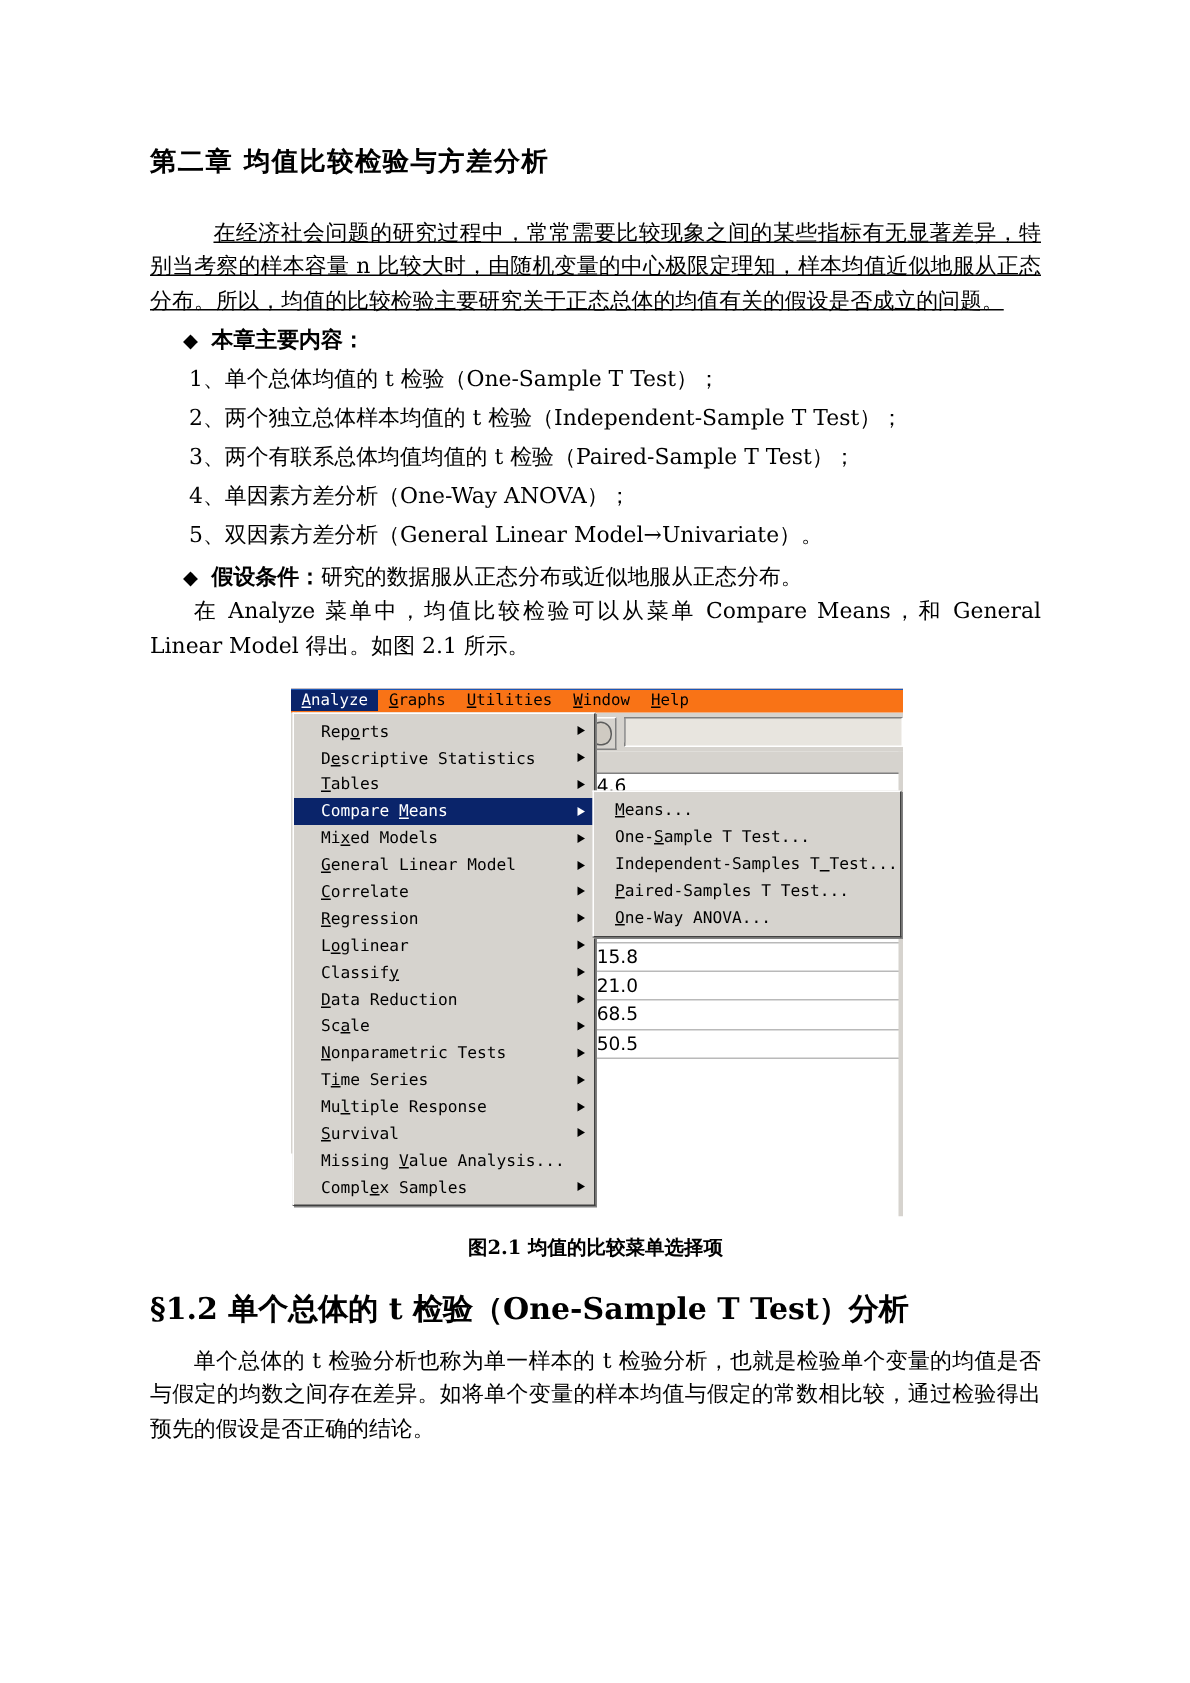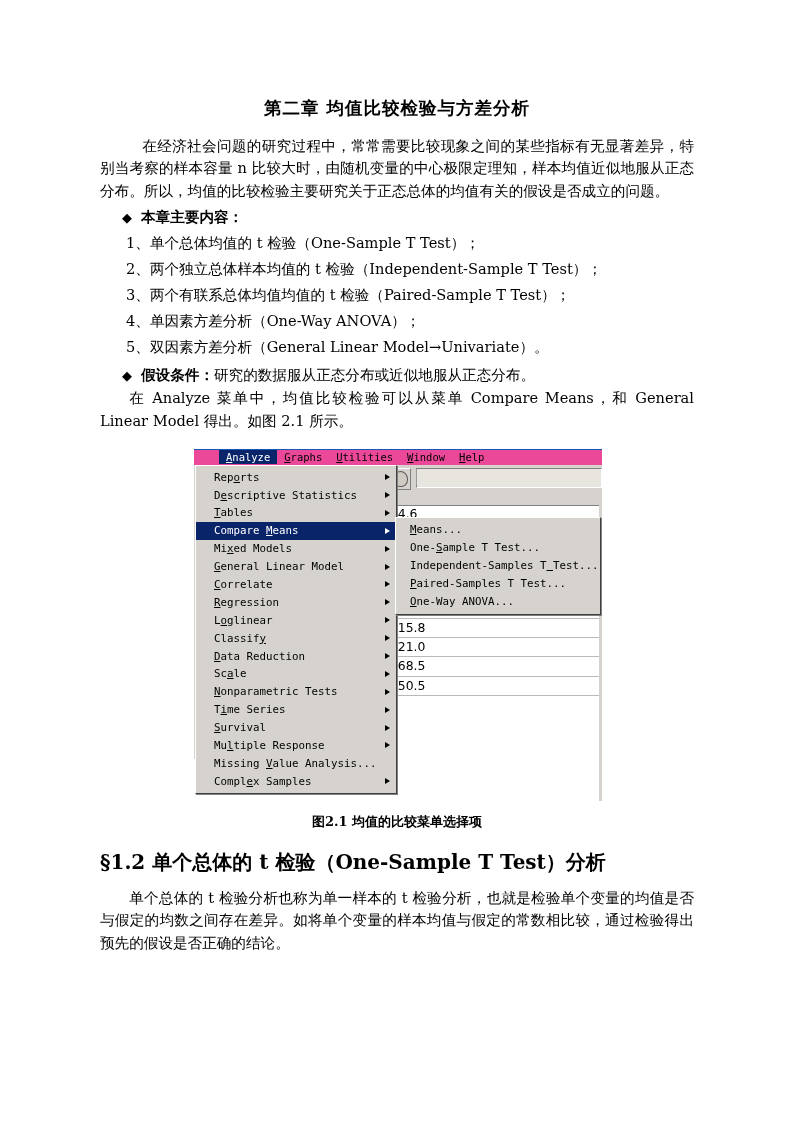--- a/index.html
+++ b/index.html
@@ -23,37 +23,38 @@
   }
   .content {
     position: absolute;
     left: 100px;
     top: 96px;
     width: 594px;
   }
 
   
   .chapter-title {
-    text-align: center;
+    text-align: left;
     font-family: "DejaVu Serif", "Liberation Serif", serif;
     font-weight: bold;
     font-size: 17.5px;
     letter-spacing: 1px;
-    margin: 0 0 14px 0;
+    margin: 0 0 24px 0;
     line-height: 1.4;
   }
   .para {
     font-size: 14.6px;
     line-height: 1.55;
     text-align: justify;
     text-justify: inter-ideograph;
     margin: 0 0 1px 0;
   }
   .para.indent {
     text-indent: 2.9em;
+    text-decoration: underline;
   }
   .para.indent-sm {
     text-indent: 2em;
   }
   .bullet-line {
     font-size: 14.6px;
     line-height: 1.62;
     margin: 3px 0 1px 0;
     padding-left: 26px;
     text-indent: -4px;
@@ -93,27 +94,26 @@
     margin: 16px 0 0 94px;
     background: #ffffff;
     overflow: hidden;
     font-family: "DejaVu Sans Mono", "Liberation Mono", monospace;
   }
   .menubar {
     position: absolute;
     left: 0; top: 0;
     width: 488px;
     height: 16px;
-    background: #ec4899;
+    background: #f97316;
     border-top: 1px solid #1b57b8;
     box-sizing: border-box;
     display: flex;
     align-items: center;
     font-size: 10.5px;
-    padding-left: 25px;
   }
   .menubar .mi {
     padding: 0 7px;
     line-height: 14px;
     white-space: nowrap;
     color: #000;
   }
   .menubar .mi.active {
     background: #0a246a;
     color: #ffffff;
@@ -408,22 +408,22 @@
           <div class="dd-item">Mi<u>x</u>ed Models<span class="arrow"></span></div>
           <div class="dd-item"><u>G</u>eneral Linear Model<span class="arrow"></span></div>
           <div class="dd-item"><u>C</u>orrelate<span class="arrow"></span></div>
           <div class="dd-item"><u>R</u>egression<span class="arrow"></span></div>
           <div class="dd-item">L<u>o</u>glinear<span class="arrow"></span></div>
           <div class="dd-item">Classif<u>y</u><span class="arrow"></span></div>
           <div class="dd-item"><u>D</u>ata Reduction<span class="arrow"></span></div>
           <div class="dd-item">Sc<u>a</u>le<span class="arrow"></span></div>
           <div class="dd-item"><u>N</u>onparametric Tests<span class="arrow"></span></div>
           <div class="dd-item">T<u>i</u>me Series<span class="arrow"></span></div>
+          <div class="dd-item">Mu<u>l</u>tiple Response<span class="arrow"></span></div>
           <div class="dd-item"><u>S</u>urvival<span class="arrow"></span></div>
-          <div class="dd-item">Mu<u>l</u>tiple Response<span class="arrow"></span></div>
           <div class="dd-item">Missing <u>V</u>alue Analysis...</div>
           <div class="dd-item">Compl<u>e</u>x Samples<span class="arrow"></span></div>
         </div>
 
       <div class="submenu" id="submenu">
           <div class="sm-item"><u>M</u>eans...</div>
           <div class="sm-item">One-<u>S</u>ample T Test...</div>
           <div class="sm-item">Independent-Samples T<u> </u>Test...</div>
           <div class="sm-item"><u>P</u>aired-Samples T Test...</div>
           <div class="sm-item"><u>O</u>ne-Way ANOVA...</div>

